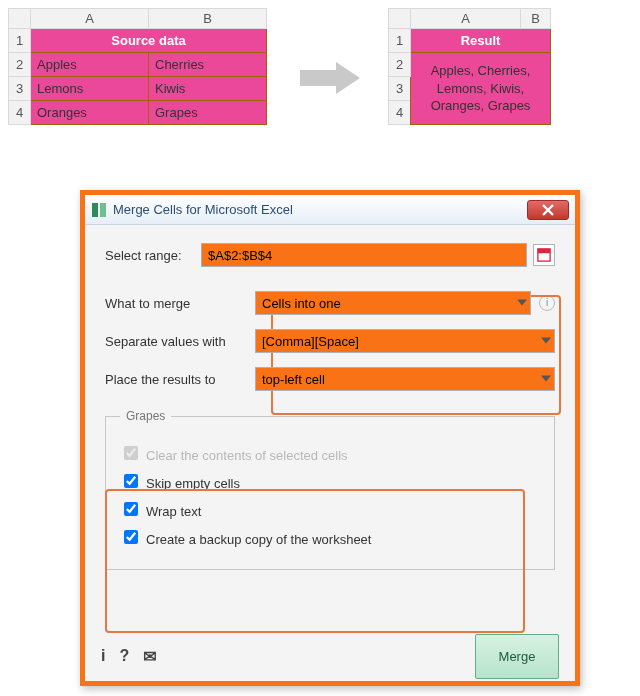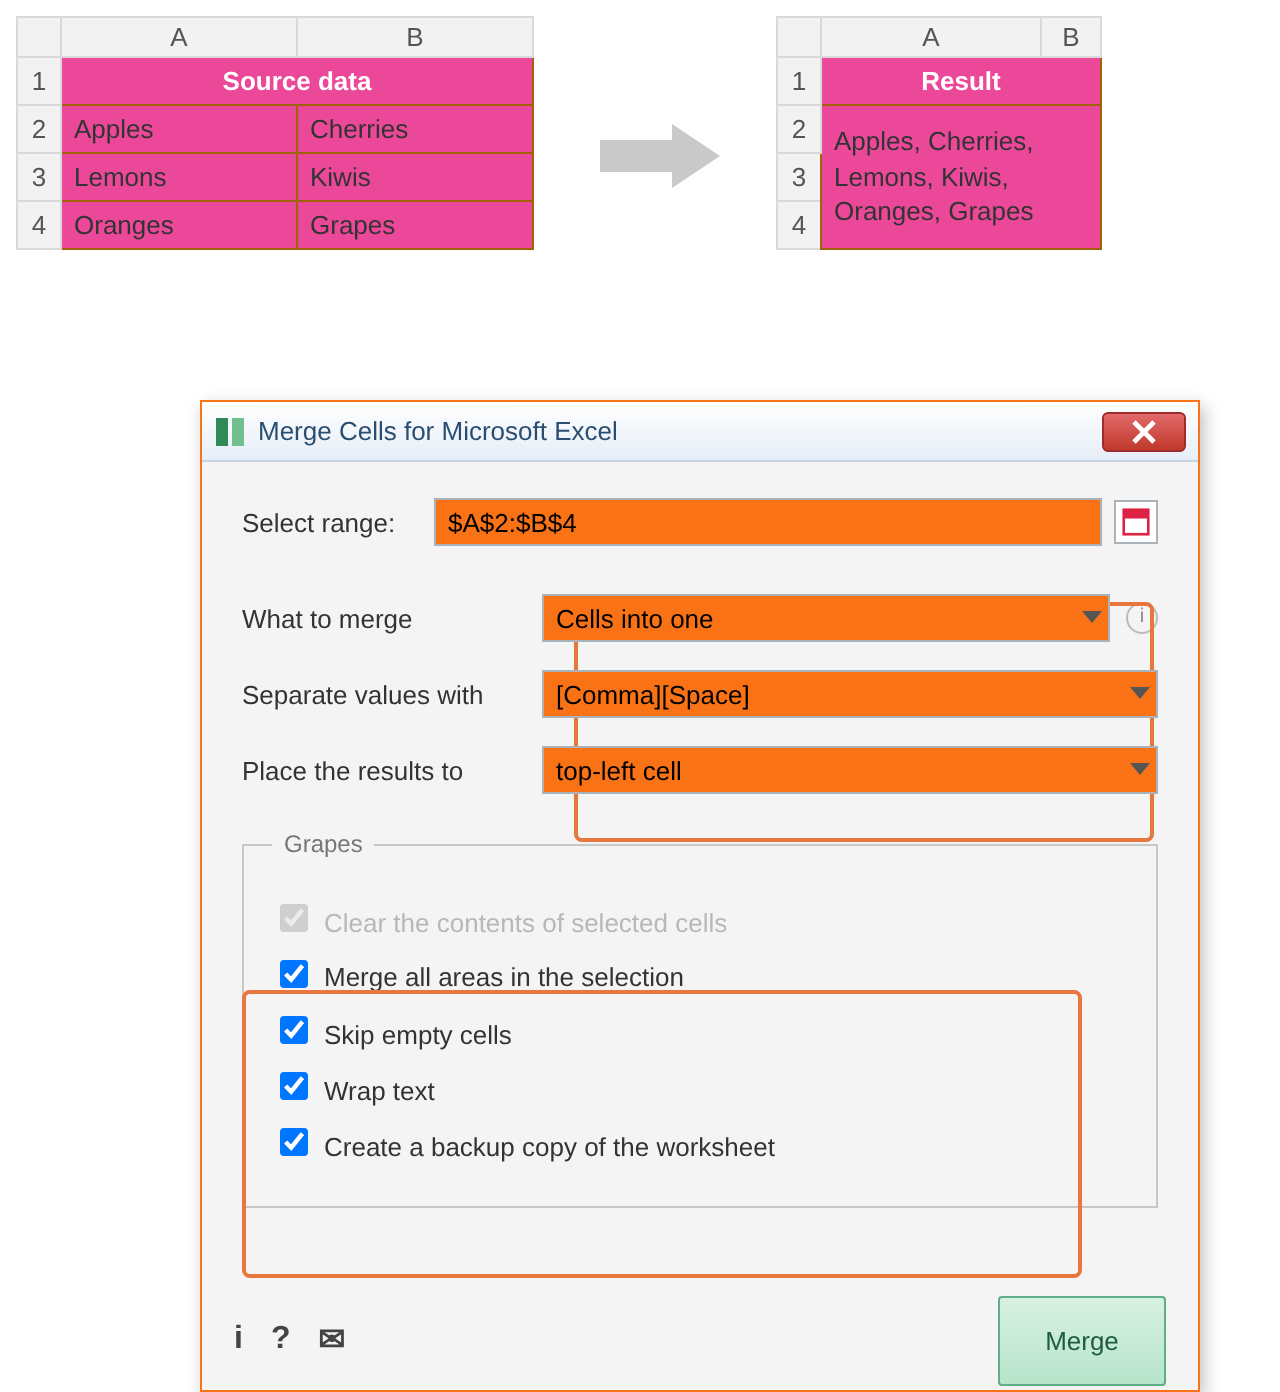--- a/index.html
+++ b/index.html
@@ -45,36 +45,35 @@
     text-align: center;
     font-weight: 600;
   }
   .result-merged {
     line-height: 1.35;
     padding: 4px 6px !important;
   }
   .sheet-right table.sheet th.colhdr { width: 110px; }
   .sheet-right .wide { width: 210px; }
   .sheet-right th.rowhdr { height: 22px; }
-  .sheet-right td.result-merged { height: 66px; }
+  .sheet-right td.result-merged { height: 66px; text-align: center; }
 
   
   .big-arrow { width: 60px; height: 32px; fill: #c9c9c9; }
 
   
   .dialog {
     position: absolute;
     left: 80px;
-    top: 200px;
+    top: 190px;
     width: 500px;
     height: 496px;
-    border: 1px solid #f97316;
+    border: 5px solid #f97316;
     background: #f4f4f4;
     box-shadow: 2px 3px 8px rgba(0,0,0,.25);
-    margin-left: 20px;
   }
   .titlebar {
     height: 30px;
     background: linear-gradient(#ffffff, #e6eef7);
     border-bottom: 1px solid #c6d4e1;
     display: flex;
     align-items: center;
     padding: 0 6px;
   }
   .titlebar .appicon { width:16px; height:16px; margin-right:6px; color:#2a6; }
@@ -307,24 +306,20 @@
     </div>
 
     <fieldset class="options">
       <legend>Grapes</legend>
 
       <label class="chk-row disabled">
         <input type="checkbox" checked="" disabled="" style="">
         <span>Clear the contents of selected cells</span>
       </label>
 
-      <label class="chk-row">
-        <input type="checkbox" checked="" style="">
-        <span class="dotted">Merge all areas in the selection</span>
-      </label>
 
       <label class="chk-row">
         <input type="checkbox" checked="" style="">
         <span>Skip empty cells</span>
       </label>
 
       <label class="chk-row">
         <input type="checkbox" checked="" style="">
         <span>Wrap text</span>
       </label>

